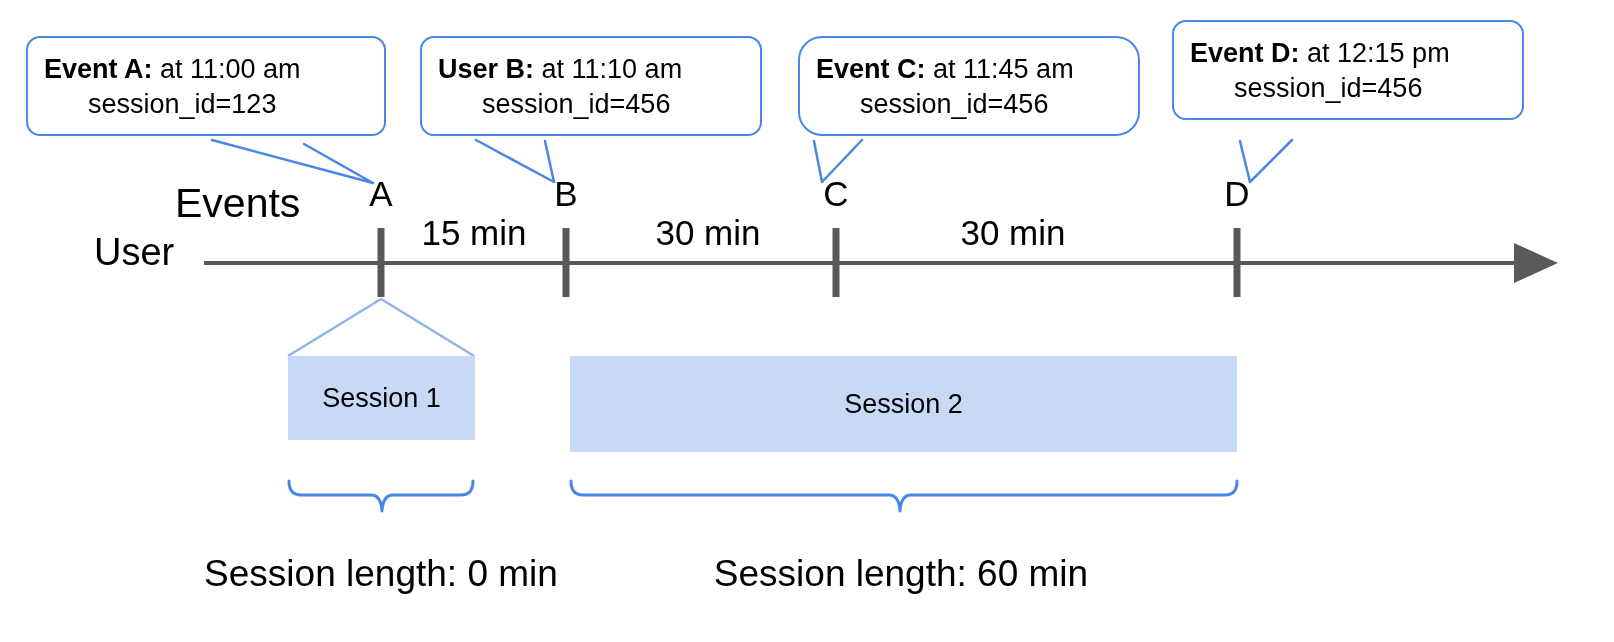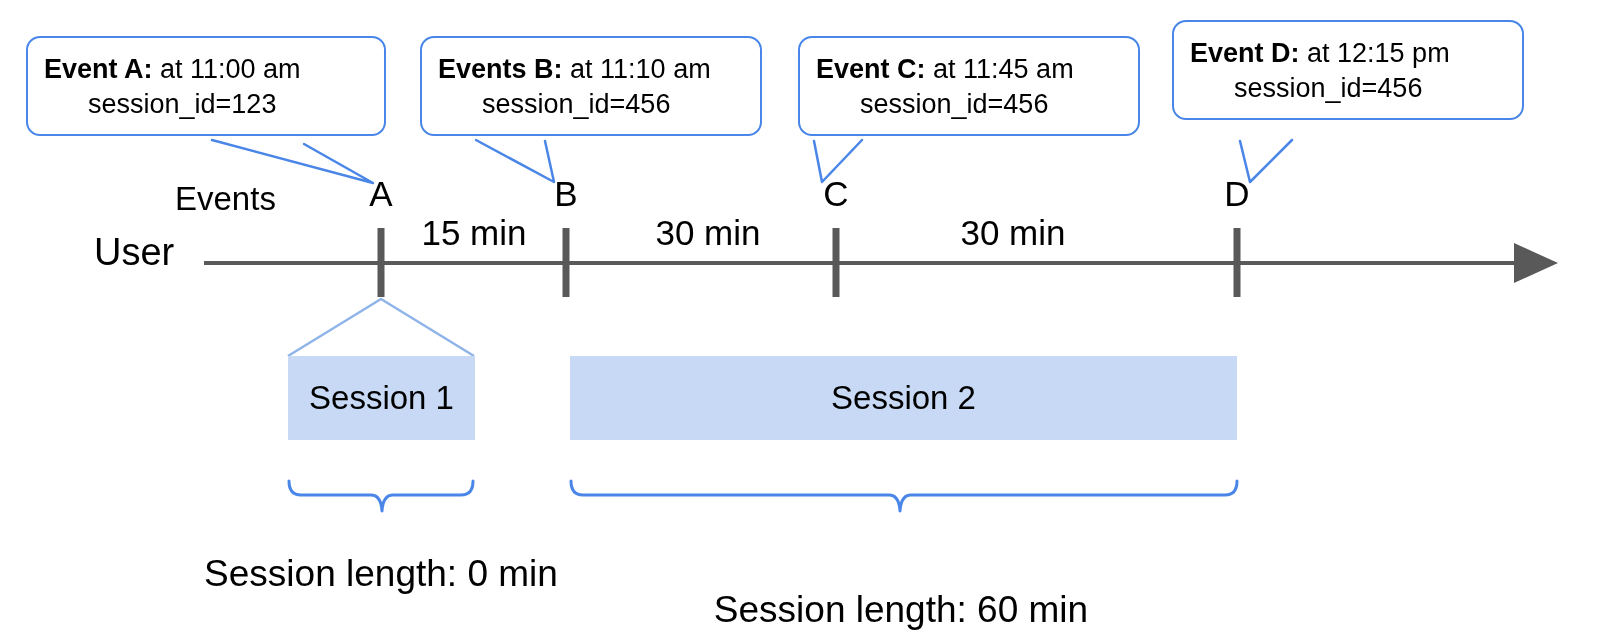--- a/index.html
+++ b/index.html
@@ -46,21 +46,21 @@
     line-height: 1.30;
     font-size: 27px;
     white-space: nowrap;
   }
   .callout .lead { font-weight: bold; }
   .callout .ln2 { display: block; margin-left: 44px; }
 
   
   .rowlabel {
     position: absolute;
-    font-size: 33px;
+    font-size: 41px;
     color: #000;
     white-space: nowrap;
   }
   .rowlabel.big { font-size: 38px; }
 
   .evtletter {
     position: absolute;
     font-size: 35px;
     color: #000;
     text-align: center;
@@ -77,21 +77,21 @@
     transform: translateX(-50%);
   }
 
   
   .sessionbar {
     position: absolute;
     background: #c7d9f5;
     display: flex;
     align-items: center;
     justify-content: center;
-    font-size: 33px;
+    font-size: 27px;
     color: #000;
     white-space: nowrap;
   }
 
   
   .caption {
     position: absolute;
     font-size: 37px;
     color: #000;
     white-space: nowrap;
@@ -134,25 +134,25 @@
   </svg>
 
   <div class="layer">
 
     <div class="callout" style="left:26px; top:36px; width:360px;">
       <span class="lead">Event A:</span><span> at 11:00 am</span>
       <span class="ln2">session_id=123</span>
     </div>
 
     <div class="callout" style="left:420px; top:36px; width:342px;">
-      <span class="lead">Events B:</span><span> at 11:10 am</span>
+      <span class="lead">User B:</span><span> at 11:10 am</span>
       <span class="ln2">session_id=456</span>
     </div>
 
-    <div class="callout" style="left:798px; top:36px; width:342px;">
+    <div class="callout" style="left:798px; top:36px; width:342px;border-radius:24px;">
       <span class="lead">Event C:</span><span> at 11:45 am</span>
       <span class="ln2">session_id=456</span>
     </div>
 
     <div class="callout" style="left:1172px; top:20px; width:352px;">
       <span class="lead">Event D:</span><span> at 12:15 pm</span>
       <span class="ln2">session_id=456</span>
     </div>
 
     <div class="rowlabel" style="left:175px; top:180px;">Events</div>
@@ -163,21 +163,21 @@
     <div class="evtletter" style="left:836px; top:174px;">C</div>
     <div class="evtletter" style="left:1237px; top:174px;">D</div>
 
     <div class="gaplabel" style="left:474px; top:213px;">15 min</div>
     <div class="gaplabel" style="left:708px; top:213px;">30 min</div>
     <div class="gaplabel" style="left:1013px; top:213px;">30 min</div>
 
     <div class="sessionbar" style="left:288px; top:356px; width:187px; height:84px;">
       <span>Session 1</span>
     </div>
-    <div class="sessionbar" style="left:570px; top:356px; width:667px; height:84px;">
+    <div class="sessionbar" style="left:570px; top:356px; width:667px; height:96px;">
       <span>Session 2</span>
     </div>
 
     <div class="caption" style="left:381px; top:553px;">Session length: 0 min</div>
-    <div class="caption" style="left:901px; top:553px;margin-top:36px;">Session length: 60 min</div>
+    <div class="caption" style="left:901px; top:553px;">Session length: 60 min</div>
 
   </div>
 </div>
 
 </body></html>

